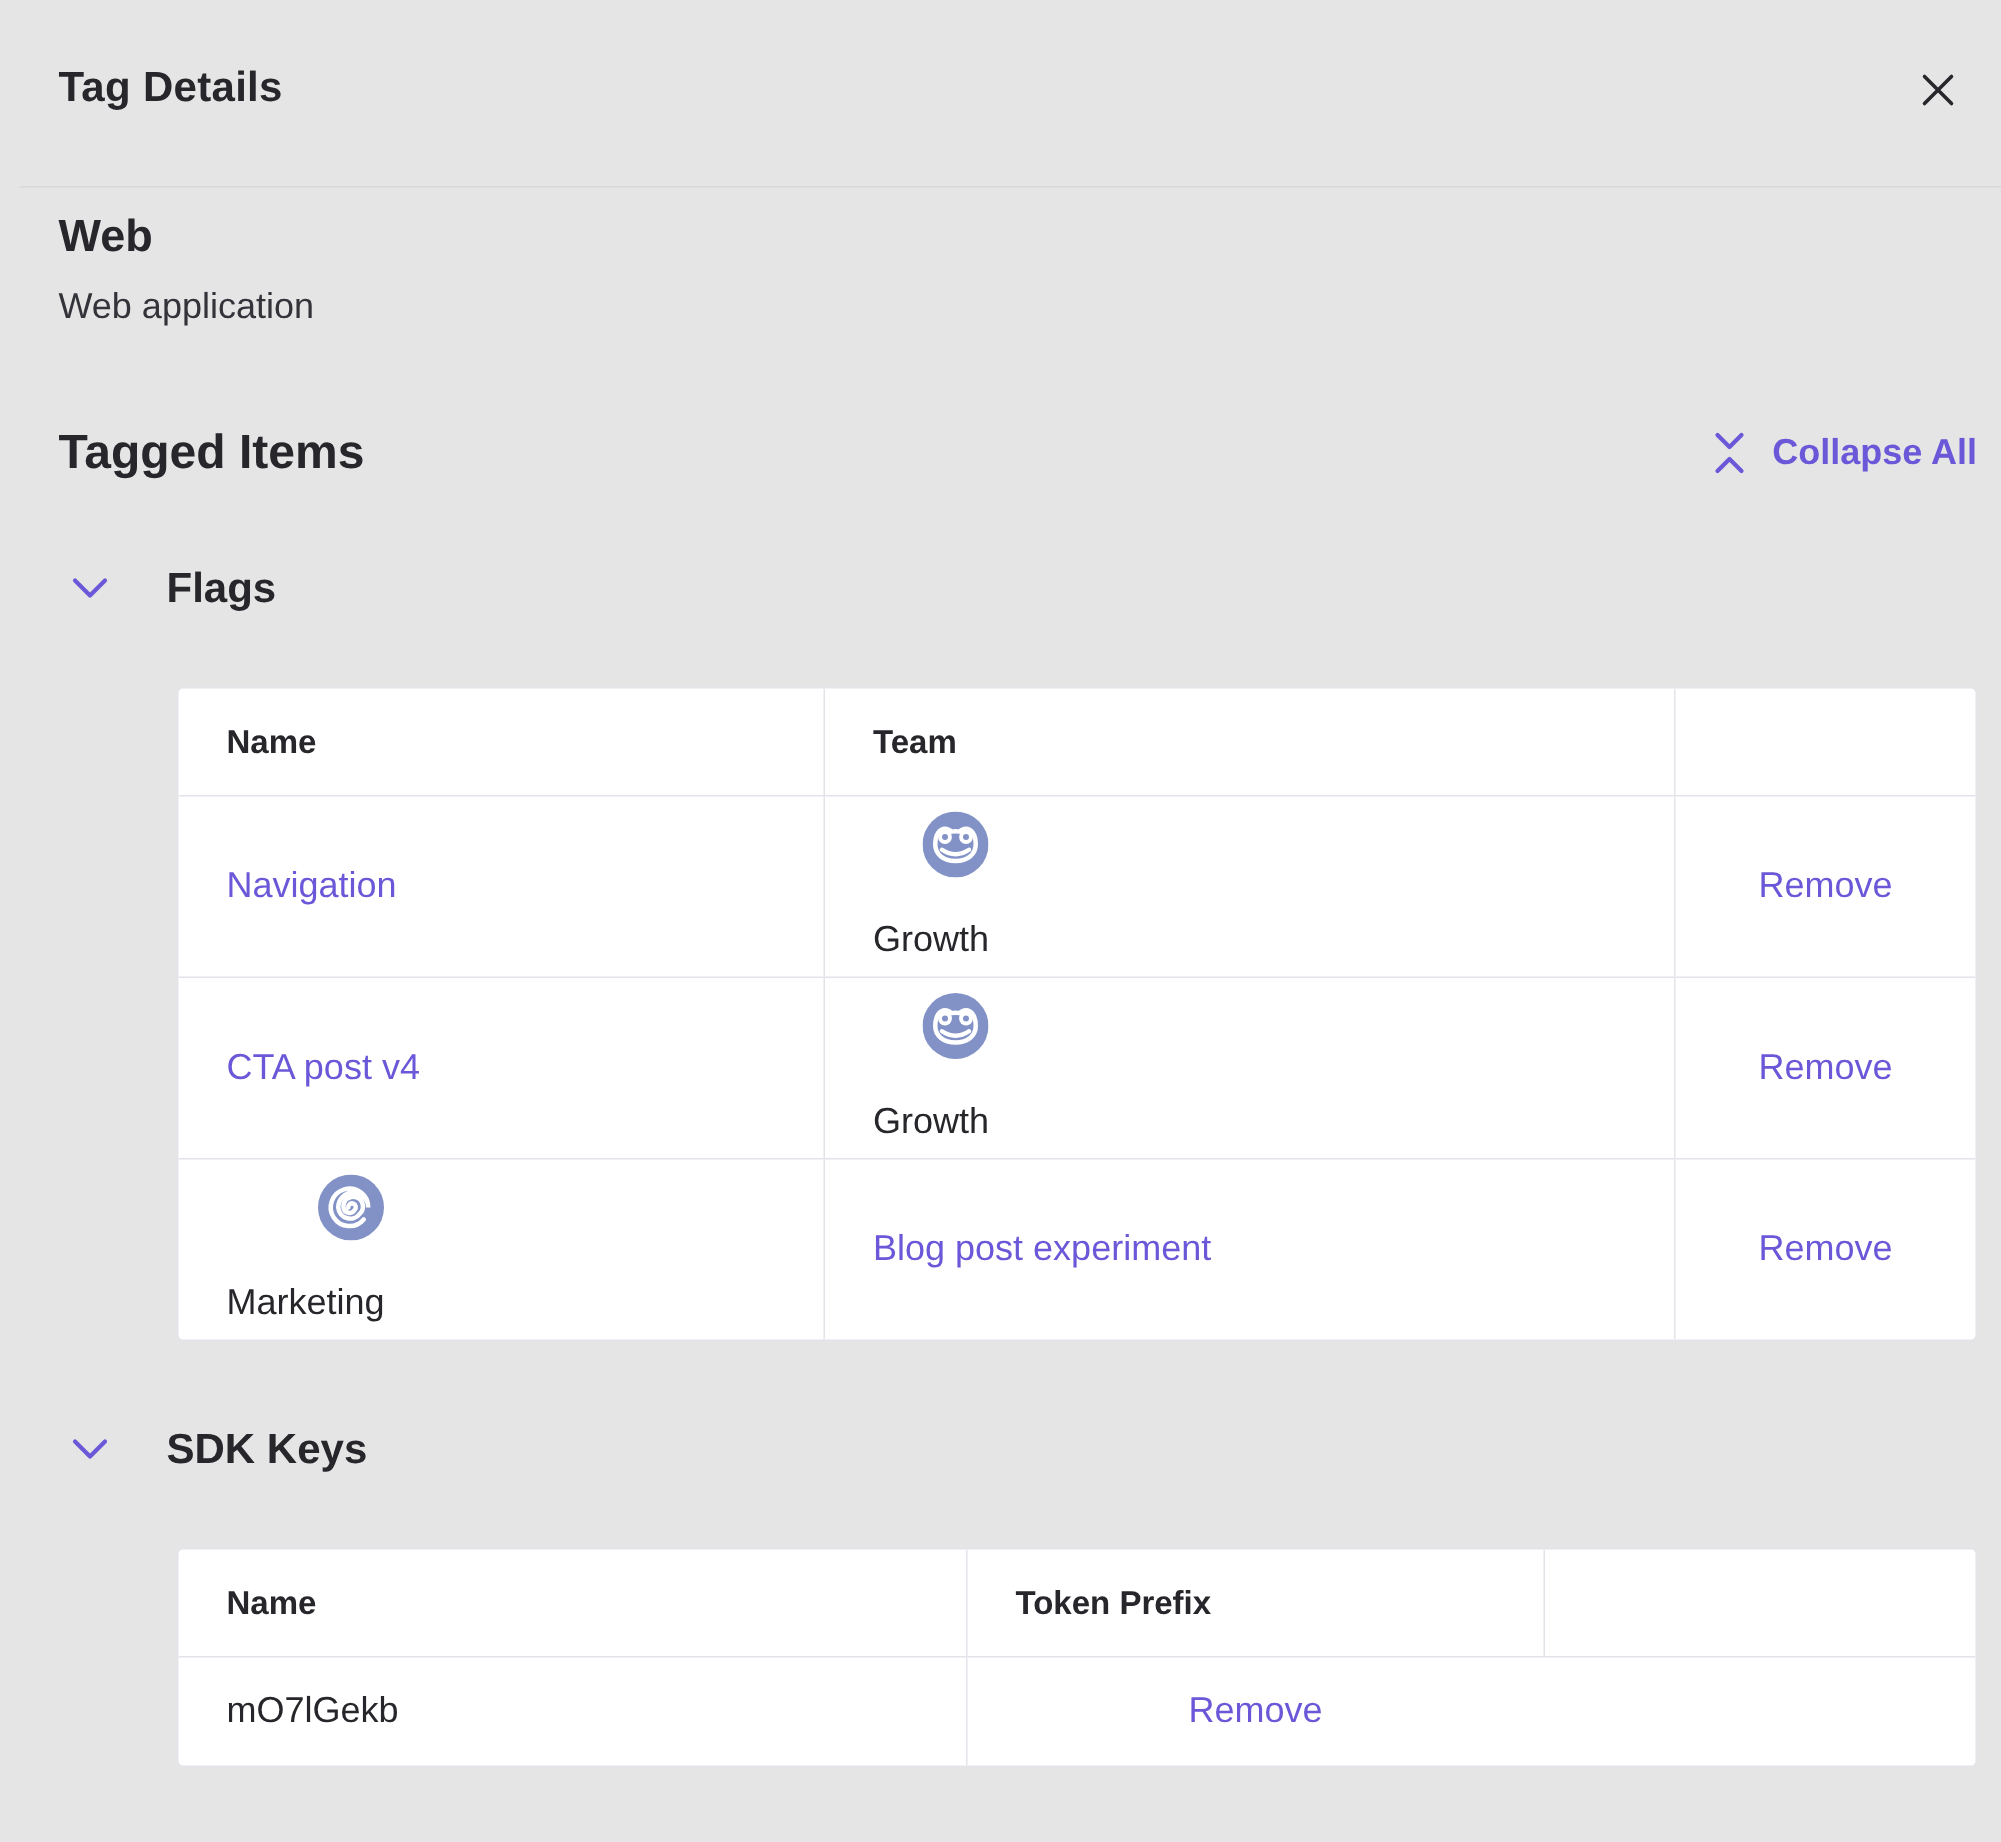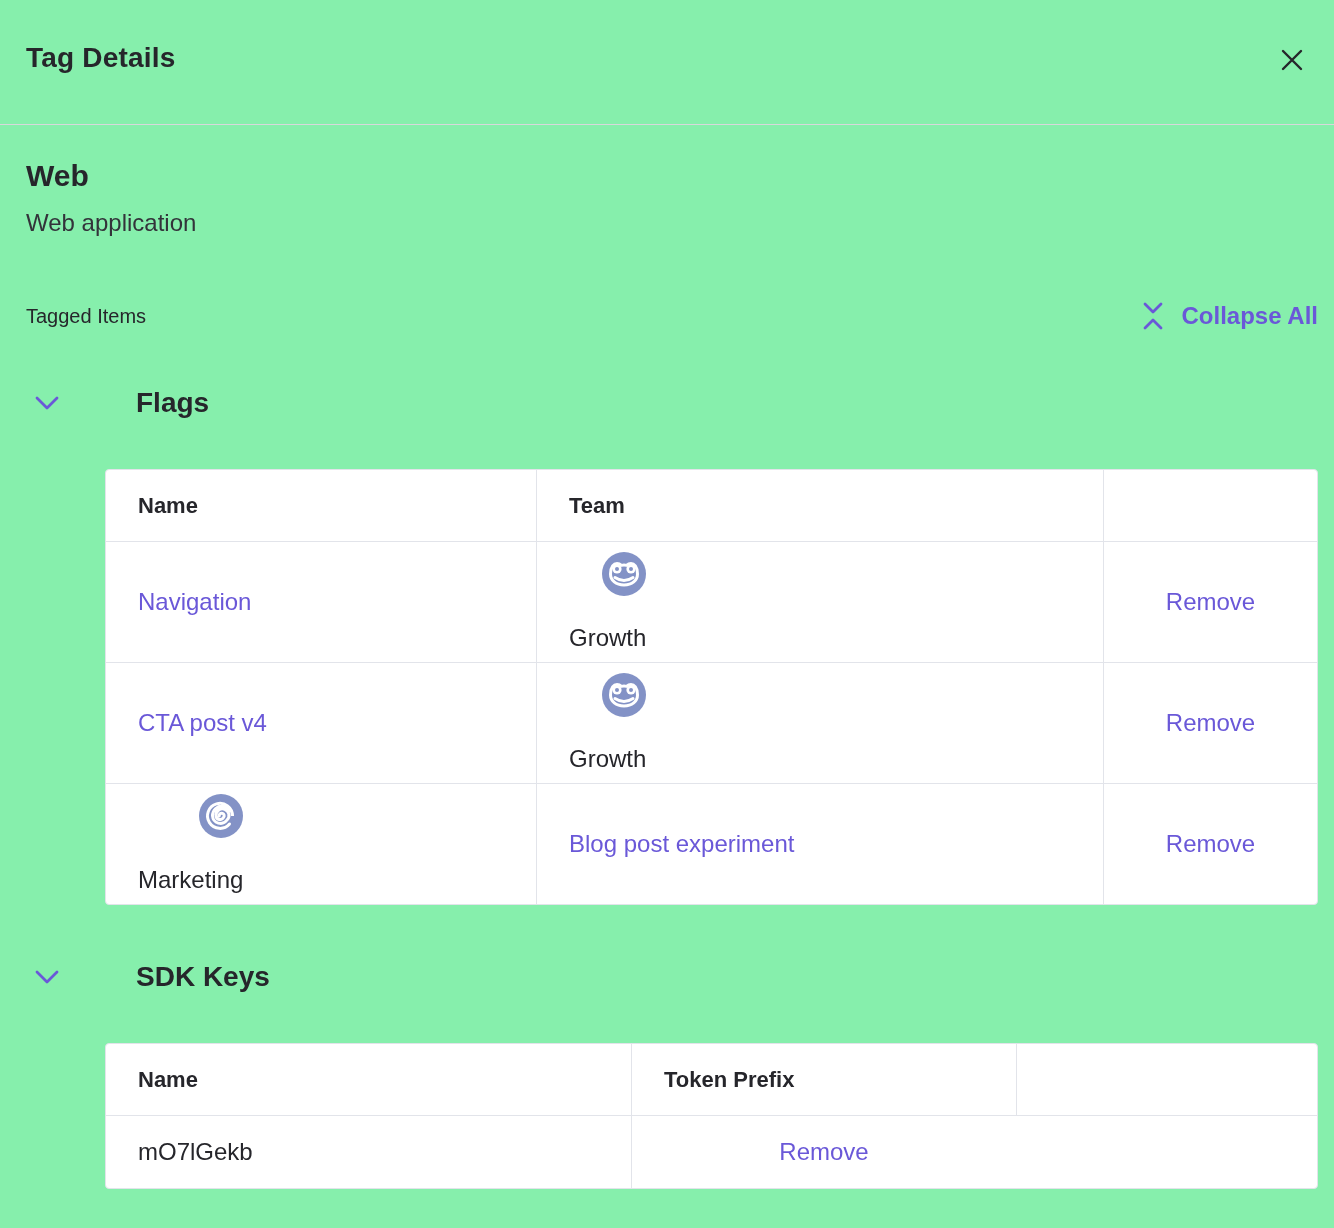--- a/index.html
+++ b/index.html
@@ -4,60 +4,59 @@
 <style>
   * { margin: 0; padding: 0; box-sizing: border-box; }
   html, body { background: #fff; }
   body {
     width: 1334px; height: 1228px;
     font-family: "Liberation Sans", sans-serif;
     color: #26262B;
     position: relative;
     overflow: hidden;
   }
-  .modal { width: 100%; height: 100%; background: #86efac; }
+  .modal { width: 100%; height: 100%; background: #e5e5e5; padding-left: 13px; }
 
   
   .modal-header {
     height: 125px;
     padding: 42px 26px 0 26px;
     position: relative;
     border-bottom: 1px solid #D8D8DB;
   }
   .modal-title { font-size: 28px; font-weight: 700; letter-spacing: .2px; }
   .close-btn {
     position: absolute; top: 44px; right: 26px;
     width: 32px; height: 32px;
     background: none; border: none; cursor: pointer;
     display: flex; align-items: center; justify-content: center;
   }
 
   
   .content { padding: 0 16px 0 26px; }
-  .tag-name { margin-top: 34px; font-size: 30px; font-weight: 700; }
+  .tag-name { margin-top: 16px; font-size: 30px; font-weight: 700; }
   .tag-desc { margin-top: 16px; font-size: 24px; color: #33333A; }
 
   
   .tagged-row {
     margin-top: 64px;
     display: flex; align-items: center; justify-content: space-between;
   }
-  .tagged-heading { font-size: 20px; font-weight: 400; }
+  .tagged-heading { font-size: 32px; font-weight: 700; }
   .collapse-all {
     display: flex; align-items: center; gap: 16px;
     background: none; border: none; cursor: pointer;
     color: #6A58D8; font-family: inherit;
   }
   .collapse-all .label { font-size: 24px; font-weight: 700; }
 
   
   .section-header {
     display: flex; align-items: center;
     margin-top: 56px;
-    gap: 38px;
   }
   .chevron-btn {
     background: none; border: none; cursor: pointer;
     width: 36px; height: 30px; margin-left: 8px;
     display: flex; align-items: center; justify-content: flex-start;
   }
   .section-title { font-size: 28px; font-weight: 700; margin-left: 28px; }
 
   
   .tbl {

